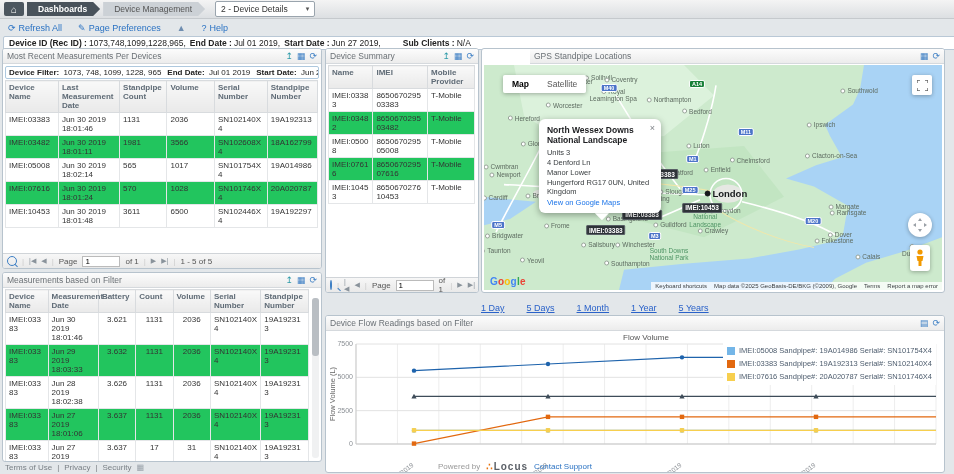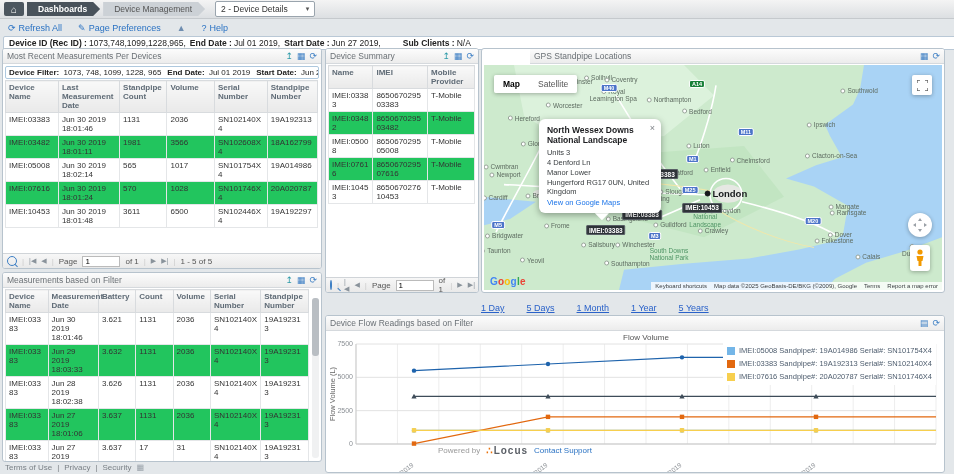--- a/index.html
+++ b/index.html
@@ -35,21 +35,21 @@
   .picon{cursor:pointer;}
   .picon.teal{color:#2b9aa8;} .picon.blue{color:#3d7fc4;}
   .filterbar{margin:2px 2px 1px;border:1px solid #aec8de;border-radius:2px;padding:1px 3px;font-size:8px;
              white-space:nowrap;overflow:hidden;color:#222;}
   .filterbar b{margin-right:2px;}
   .grid-table{width:calc(100% - 5px);margin:1px 2px;border-collapse:collapse;font-size:8px;table-layout:fixed;}
   .grid-table th{background:linear-gradient(#f9f9f9,#e9e9e9);border:1px solid #d8dbde;color:#5f6b76;text-align:left;
                  padding:2px 3px;font-weight:bold;vertical-align:top;}
   .grid-table td{border:1px solid #e4e6e8;padding:2px 3px;vertical-align:top;white-space:pre-line;word-wrap:break-word;color:#333;}
   .grid-table tr.alt td{background:#22c55e;}
-  .grid-table td.num{text-align:left;}
+  .grid-table td.num{text-align:center;}
   .pgbar{position:absolute;bottom:0;left:0;width:100%;height:15px;background:linear-gradient(#f7f7f7,#e9e9e9);
          border-top:1px solid #d0d4d8;display:flex;align-items:center;gap:5px;padding:0 4px;box-sizing:border-box;
          font-size:8px;color:#555;}
   .pgsep{color:#ccc;}
   .pgbtn{color:#8a939b;font-size:7px;cursor:pointer;}
   .pg-input{width:32px;height:9px;border:1px solid #bbb;font-size:8px;padding:0 2px;font-family:"Liberation Sans",sans-serif;}
   .mag{width:8px;height:8px;border:1.4px solid #3d7fc4;border-radius:50%;position:relative;cursor:pointer;}
   .mag::after{content:"";position:absolute;width:4px;height:1.4px;background:#3d7fc4;transform:rotate(45deg);left:6px;top:8px;}
   .vscroll{position:absolute;right:2px;top:25px;bottom:3px;width:7px;background:#f0f1f2;border-radius:3px;}
   .vthumb{position:absolute;top:0;left:0;width:7px;height:58px;background:#b9bec3;border-radius:3px;cursor:grab;}
@@ -61,21 +61,21 @@
               margin-right:2px;vertical-align:middle;}
   .mcity.major{font-size:9.5px;color:#17191c;font-weight:bold;}
   .mcity.major .dot{background:#17191c;border-color:#17191c;width:4px;height:4px;}
   .marea{position:absolute;transform:translate(-50%,-50%);font-size:6.5px;color:#4e9464;text-align:center;
          white-space:pre-line;z-index:2;line-height:1.15;}
   .mshield{position:absolute;transform:translate(-50%,-50%);background:#4c74c9;color:#fff;font-size:5.5px;
            font-weight:bold;padding:0 2px;border-radius:2px;border:1px solid #fff;z-index:2;}
   .mshield.green{background:#188038;}
   .mmarker{position:absolute;transform:translate(-50%,-50%);background:#2e3338;color:#fff;font-size:6.5px;font-weight:bold;
            padding:0.5px 2px;border-radius:1px;border:1px solid #595f66;z-index:3;cursor:pointer;white-space:nowrap;}
-  .mtoggle{position:absolute;left:10px;top:10px;display:flex;box-shadow:0 1px 4px rgba(0,0,0,.3);border-radius:2px;
+  .mtoggle{position:absolute;left:19px;top:10px;display:flex;box-shadow:0 1px 4px rgba(0,0,0,.3);border-radius:2px;
            overflow:hidden;z-index:5;}
   .mtoggle .opt{background:#fff;padding:4px 9px;font-size:8.5px;color:#565656;cursor:pointer;}
   .mtoggle .opt.active{font-weight:bold;color:#000;}
   .iwin{position:absolute;left:12%;top:24%;width:106px;background:#fff;border-radius:6px;
         box-shadow:0 2px 7px rgba(0,0,0,.35);padding:6px 8px;z-index:6;}
   .iwin h4{margin:0 14px 3px 0;font-size:8.5px;color:#202124;white-space:pre-line;line-height:1.2;}
   .iwin .line{font-size:7.5px;color:#3c4043;line-height:1.3;}
   .iwin a{font-size:7.5px;color:#1a73e8;text-decoration:none;cursor:pointer;}
   .iwin .x{position:absolute;right:6px;top:4px;color:#7d8186;font-size:9px;cursor:pointer;}
   .iwin .tail{position:absolute;left:56px;bottom:-7px;width:14px;height:7px;background:#fff;
@@ -93,21 +93,21 @@
   
   .timelinks{position:absolute;left:481px;top:303px;display:flex;gap:22px;font-size:9px;z-index:2;}
   .timelinks a{color:#2a62c9;text-decoration:underline;cursor:pointer;}
   
   .legend{position:absolute;right:8px;top:26px;background:#fff;padding:2px 4px;z-index:4;}
   .legend .li{display:flex;align-items:center;gap:4px;font-size:7.5px;color:#4e5d6e;line-height:13px;cursor:pointer;white-space:nowrap;}
   .legend .sw{width:8px;height:8px;display:inline-block;flex:none;}
   
   .footleft{position:absolute;left:5px;bottom:2px;font-size:8px;color:#7a8086;display:flex;gap:5px;align-items:center;z-index:3;}
   .footleft a{color:#7a8086;text-decoration:none;cursor:pointer;}
-  .footcenter{position:absolute;left:438px;bottom:18px;font-size:8px;color:#999;display:flex;gap:6px;align-items:center;z-index:3;}
+  .footcenter{position:absolute;left:438px;bottom:2px;font-size:8px;color:#999;display:flex;gap:6px;align-items:center;z-index:3;}
   .brand{font-weight:bold;color:#5a5f66;font-size:10px;letter-spacing:1px;}
   .brand .bdot{color:#e8710a;}
   .footcenter a{color:#2a72c3;text-decoration:none;cursor:pointer;}
 </style>
 </head>
 <body>
 
 <div id="app">
 
   <div class="topbar">

